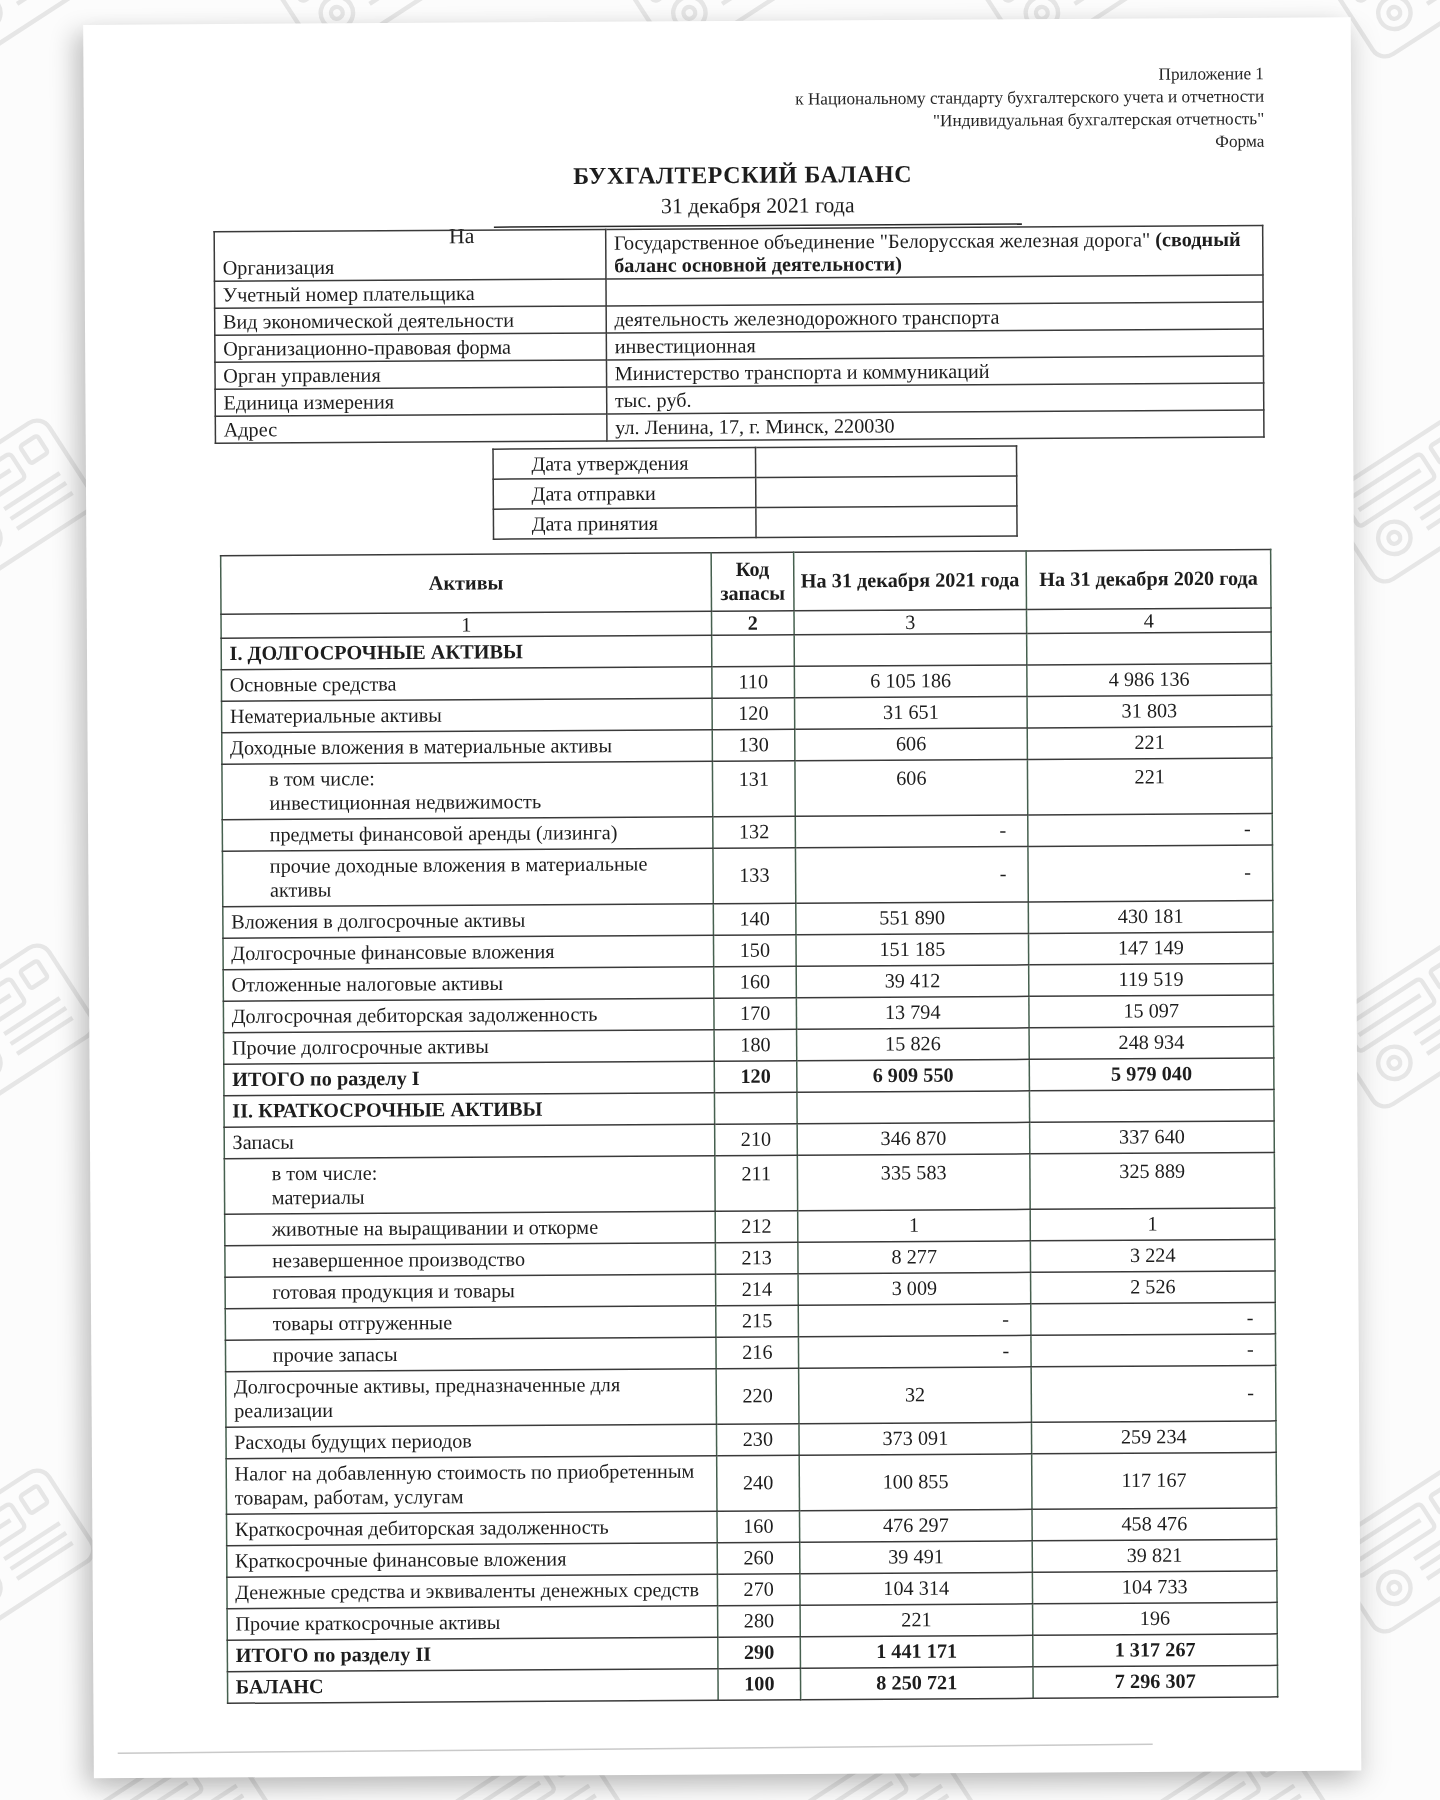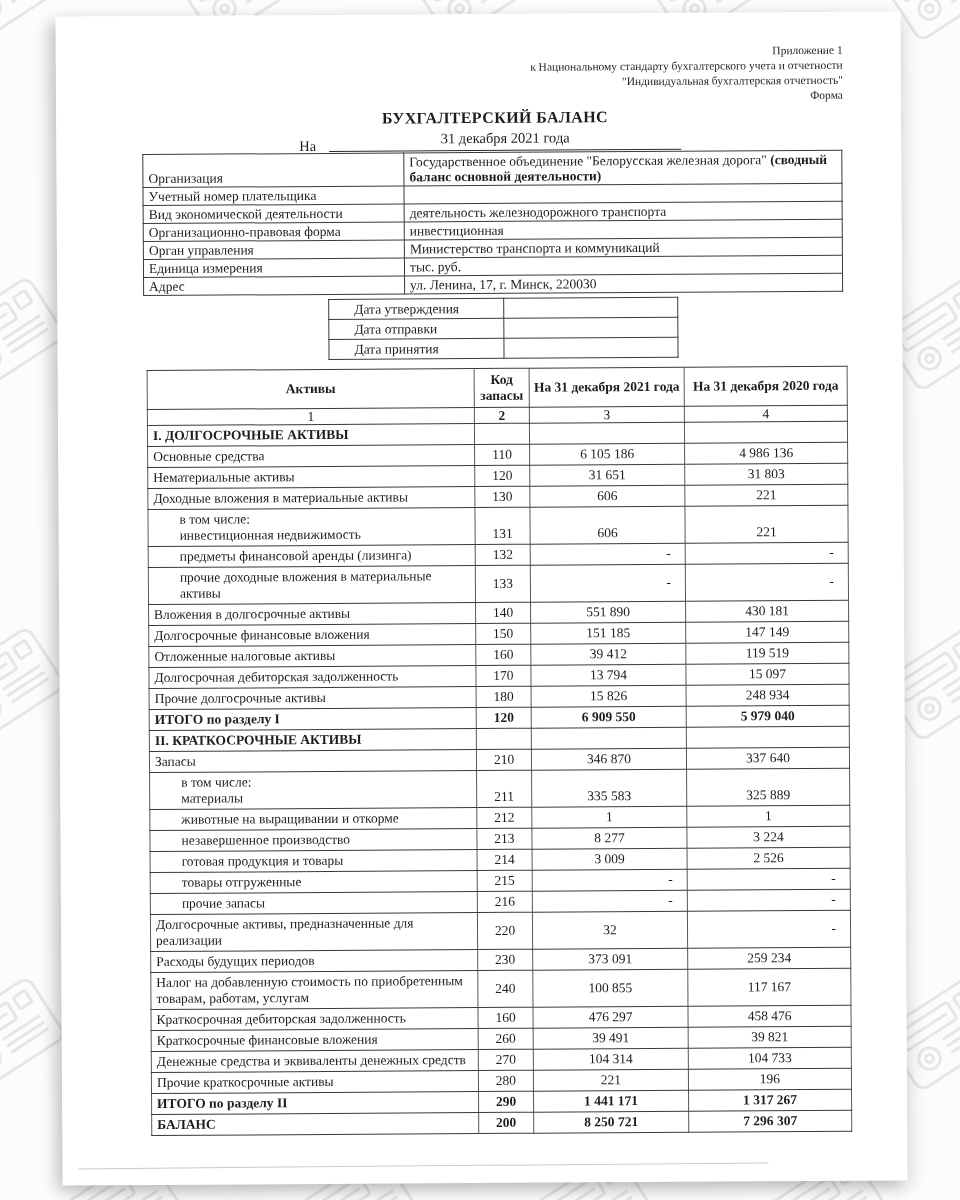--- a/index.html
+++ b/index.html
@@ -20,21 +20,21 @@
   }
   .note{
     position:absolute;top:31px;right:58px;text-align:right;
     font-size:11.5px;line-height:15px;color:#262626;
   }
   .doc-title{
     position:absolute;top:95px;left:89px;width:700px;margin:0;
     text-align:center;font-size:16px;font-weight:bold;letter-spacing:.4px;
   }
   .date-line{position:absolute;top:116px;left:89px;width:700px;height:24px;font-size:14.5px;}
-  .date-line .na{position:absolute;left:154px;top:7px;}
+  .date-line .na{position:absolute;left:154px;top:19px;}
   .date-line .dl-value{
     position:absolute;left:184px;top:0;width:352px;text-align:center;
     border-bottom:1.5px solid #2a2a2a;padding-bottom:3px;
   }
   table{border-collapse:collapse;}
   
   .org-table{position:absolute;left:86px;top:138px;width:700px;table-layout:fixed;font-size:13.5px;}
   .org-table td{border:1px solid #3a3a3a;padding:1px 5px;line-height:15px;vertical-align:bottom;}
   .org-table td.lbl{width:250px;}
   .org-table .bold{font-weight:bold;}
@@ -56,21 +56,21 @@
   .main-table th{font-weight:bold;text-align:center;vertical-align:middle;padding:3px 4px;line-height:16px;}
   .main-table .colnums td{padding:0 2px;line-height:15px;text-align:center;}
   .main-table .colnums td:nth-child(2){font-weight:bold;}
   .main-table td.lblcell{text-align:left;}
   .main-table td.code,.main-table td.val{text-align:center;vertical-align:middle;}
   .main-table td.dash{text-align:right;padding-right:14px;}
   .main-table tr.section td{font-weight:bold;}
   .main-table tr.total td{font-weight:bold;}
   .main-table .indent{padding-left:26px;}
   .main-table .pre{display:block;}
-  .main-table td.vbottom{vertical-align:bottom;padding-bottom:2px;border-radius:17px;}
+  .main-table td.vbottom{vertical-align:bottom;padding-bottom:16px;border-radius:17px;}
   .footer-line{position:absolute;left:16px;top:1151px;width:690px;height:1px;background:#c9c9c9;transform:rotate(-0.15deg);}
 </style>
 </head>
 <body>
 
 <svg width="0" height="0" style="position:absolute" aria-hidden="true">
   <defs>
     <g id="wm-device" fill="none" stroke="#e6e6e6" stroke-width="3">
       <rect x="8" y="14" width="104" height="72" rx="10"></rect>
       <rect x="18" y="24" width="62" height="20" rx="3"></rect>
@@ -511,21 +511,21 @@
             <span class="pre">ИТОГО по разделу II</span>
           </td>
           <td class="code">290</td>
           <td class="val">1 441 171</td>
           <td class="val">1 317 267</td>
         </tr>
         <tr class="total">
           <td class="lblcell">
             <span class="pre">БАЛАНС</span>
           </td>
-          <td class="code">200</td>
+          <td class="code">100</td>
           <td class="val">8 250 721</td>
           <td class="val">7 296 307</td>
         </tr>
       </tbody>
   </table>
 
   <div class="footer-line"></div>
 </div>
 
 </body></html>

